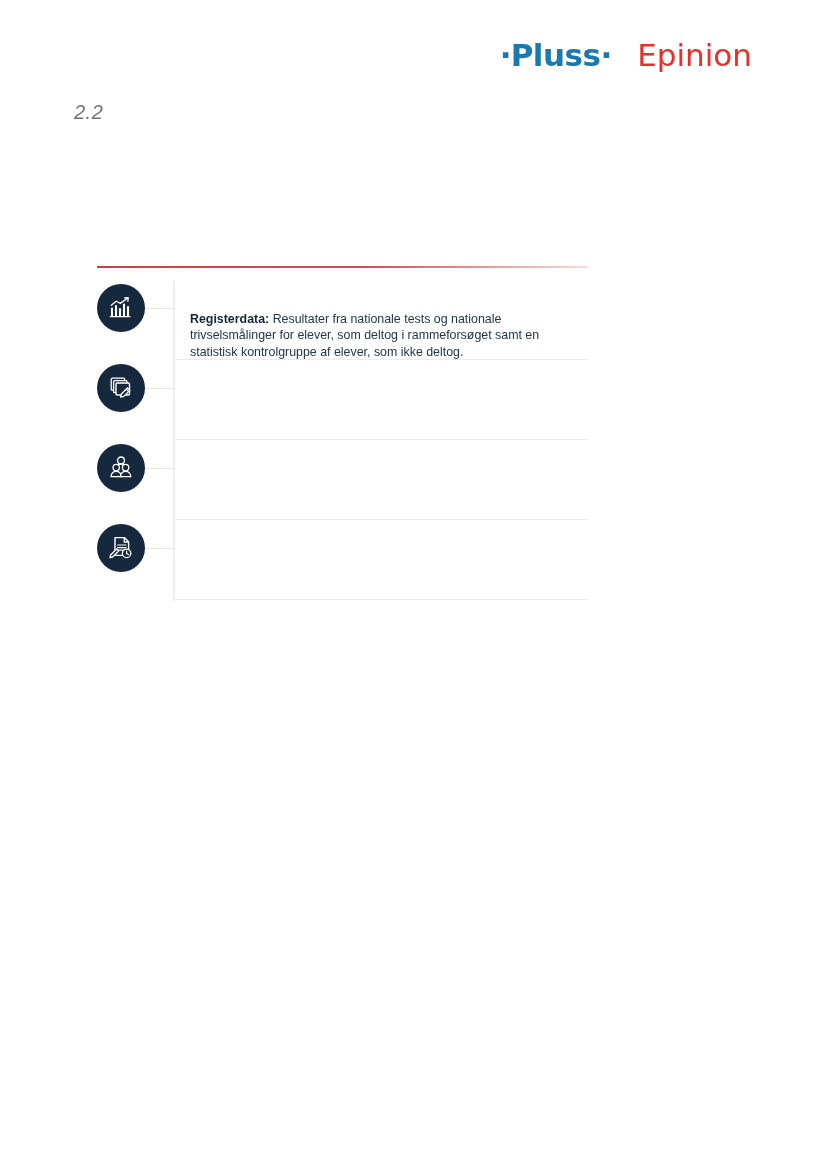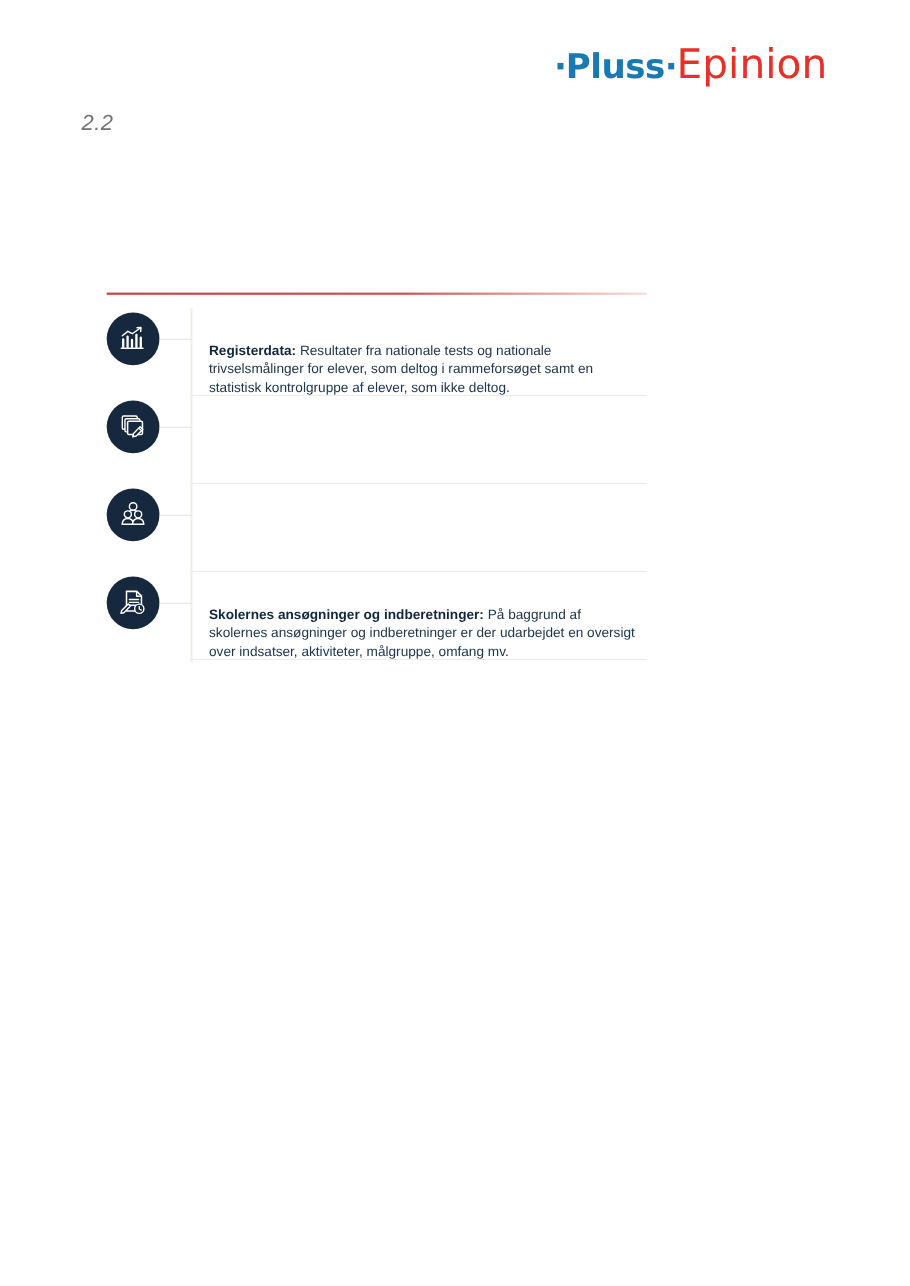--- a/index.html
+++ b/index.html
@@ -16,38 +16,39 @@
     overflow: hidden;
   }
 
   
   .logo-bar {
     position: absolute;
     top: 40px;
     right: 75px;
     display: flex;
     align-items: baseline;
+    gap: 26px;
     white-space: nowrap;
     text-align: right;
   }
   .logo-pluss {
     font-family: "DejaVu Sans", sans-serif;
     font-size: 31px;
     font-weight: 700;
     color: #1a7ab0;
     letter-spacing: -0.5px;
     line-height: 1;
   }
   .logo-pluss .tick {
     font-weight: 700;
     letter-spacing: -1px;
   }
   .logo-epinion {
     font-family: "DejaVu Sans", sans-serif;
-    font-size: 37px;
+    font-size: 31px;
     font-weight: 400;
     color: #e8302a;
     letter-spacing: 0px;
     line-height: 1;
   }
 
   
   .section-number {
     position: absolute;
     left: 74px;
@@ -222,20 +223,17 @@
           <path d="M16.2 2.8 L16.2 7.0 L20.4 7.0" stroke="#ffffff" stroke-width="1.3" fill="none" stroke-linejoin="round"></path>
           <path d="M9.6 10.0 L18.0 10.0 M9.6 12.6 L18.0 12.6 M9.6 15.2 L15.4 15.2" stroke="#ffffff" stroke-width="1.2" stroke-linecap="round"></path>
 
           <path d="M2.6 20.0 L8.6 14.0 L10.6 16.0 L4.6 22.0 L2.0 22.6 Z" fill="#16283d" stroke="#ffffff" stroke-width="1.3" stroke-linejoin="round"></path>
 
           <circle cx="18.6" cy="18.4" r="4.2" fill="#16283d" stroke="#ffffff" stroke-width="1.3"></circle>
           <path d="M18.6 16.2 L18.6 18.6 L20.4 19.6" stroke="#ffffff" stroke-width="1.2" stroke-linecap="round" fill="none"></path>
         </svg>
       </div>
       <div class="connector"></div>
-      <div class="row-text">
-        <span class="lbl">Skolernes ansøgninger og indberetninger:</span><span class="body"> På baggrund af skolernes ansøgninger og indberetninger er der udarbejdet en oversigt over indsatser, aktiviteter, målgruppe, omfang mv.</span>
-      </div>
       <div class="row-sep"></div>
     </div>
 
   </div>
 </div>
 
 </body></html>

